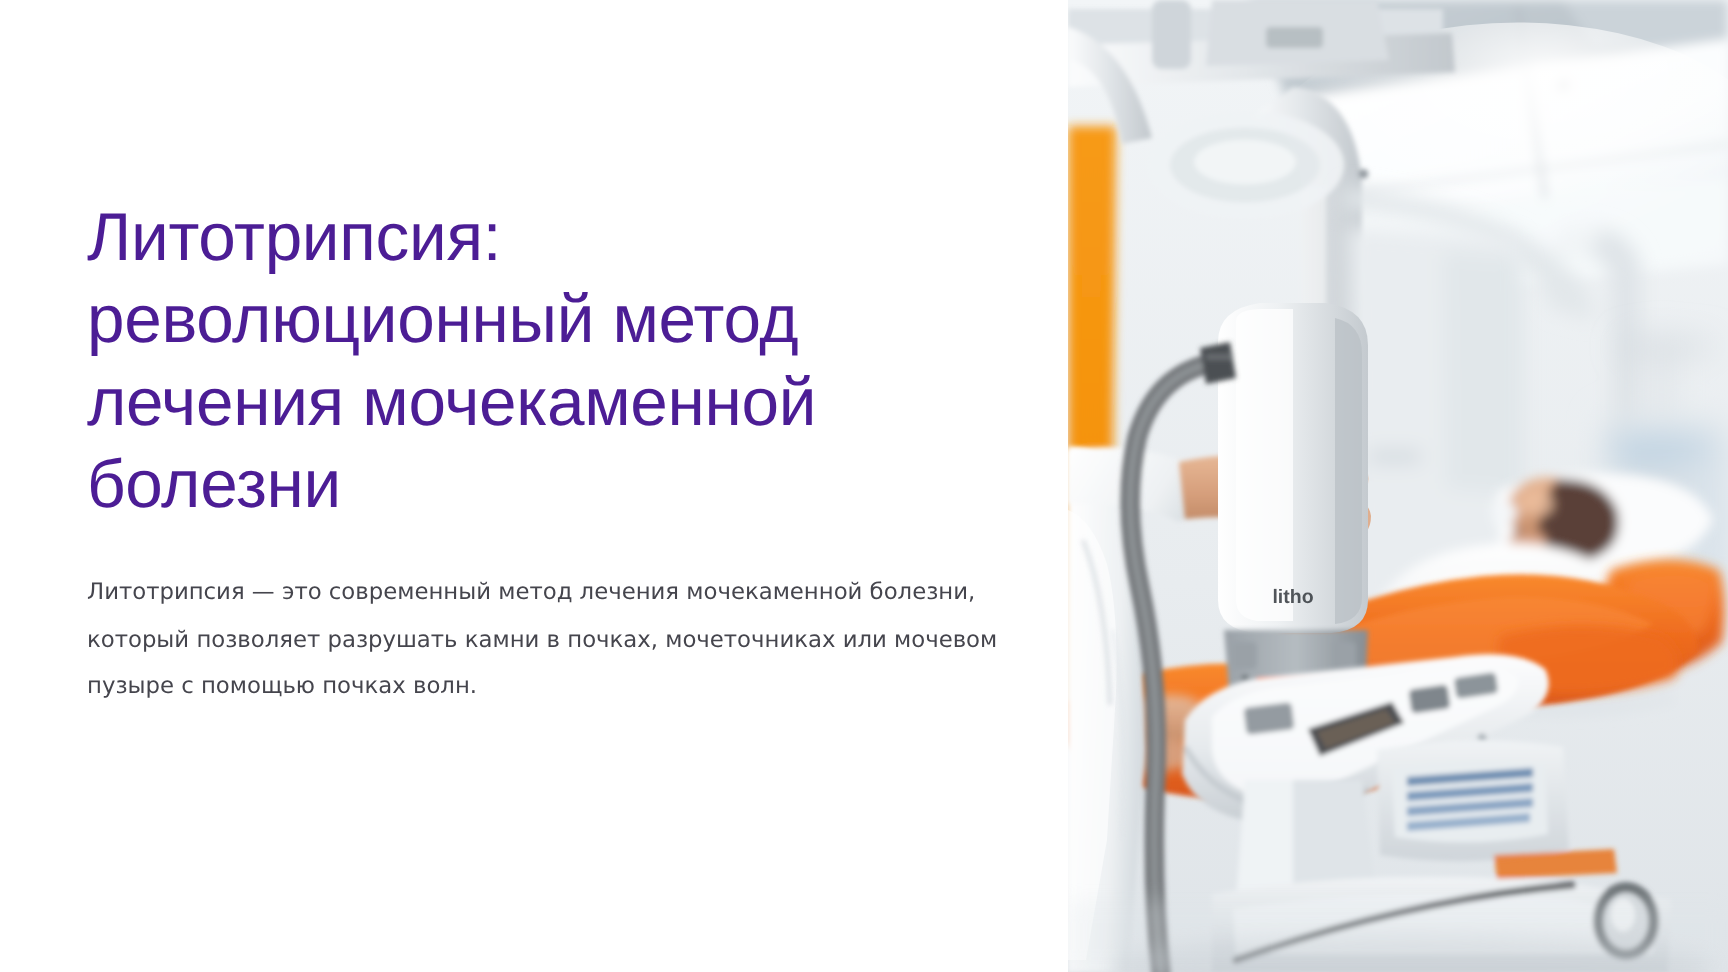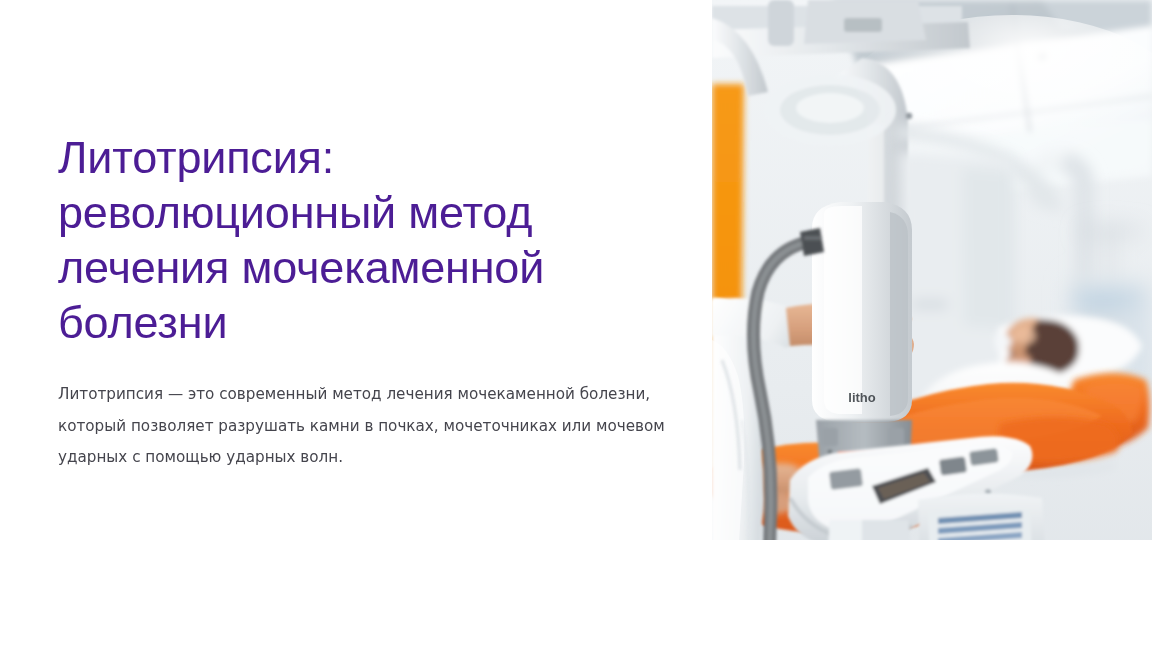--- a/index.html
+++ b/index.html
@@ -57,36 +57,36 @@
     color: #45454d;
     font-family: "DejaVu Sans", sans-serif;
   }
 
   
   #photo-panel {
     position: absolute;
     left: 712px;
     top: 0;
     width: 440px;
-    height: 540px;
+    height: 648px;
     overflow: hidden;
     background: #fdba74;
   }
   #photo-svg { display: block; width: 440px; height: 648px; }
 </style>
 </head>
 <body>
 
 <div id="slide">
 
   <div id="text-panel">
 
     <h1 id="page-title">Литотрипсия: революционный метод лечения мочекаменной болезни</h1>
 
-    <p id="body-paragraph">Литотрипсия — это современный метод лечения мочекаменной болезни, который позволяет разрушать камни в почках, мочеточниках или мочевом ударных с помощью ударных волн.</p>
+    <p id="body-paragraph">Литотрипсия — это современный метод лечения мочекаменной болезни, который позволяет разрушать камни в почках, мочеточниках или мочевом пузыре с помощью почках волн.</p>
 
   </div>
 
   <div id="photo-panel" aria-label="Врач в белом халате проводит процедуру литотрипсии пациентке, лежащей на оранжевом процедурном столе">
 
     <svg id="photo-svg" viewBox="0 0 440 648" preserveAspectRatio="xMidYMid slice">
       <defs>
         <linearGradient id="gWall" x1="0" y1="0" x2="0" y2="1">
           <stop offset="0%" stop-color="#f2f5f7"></stop>
           <stop offset="60%" stop-color="#e8ecef"></stop>

